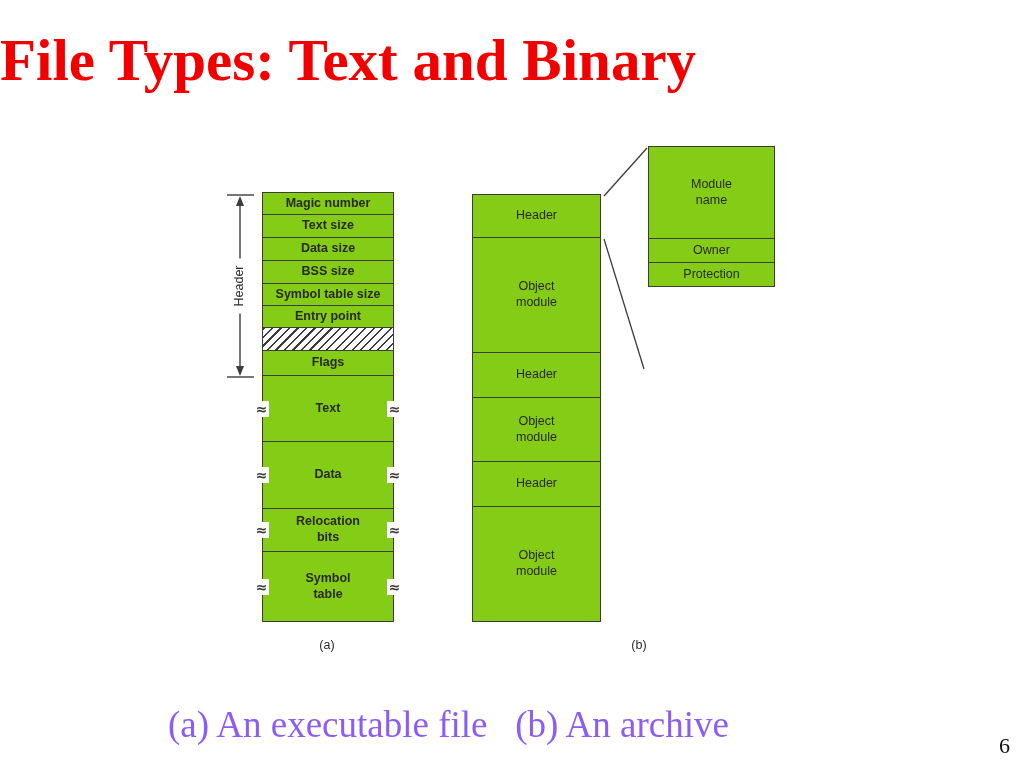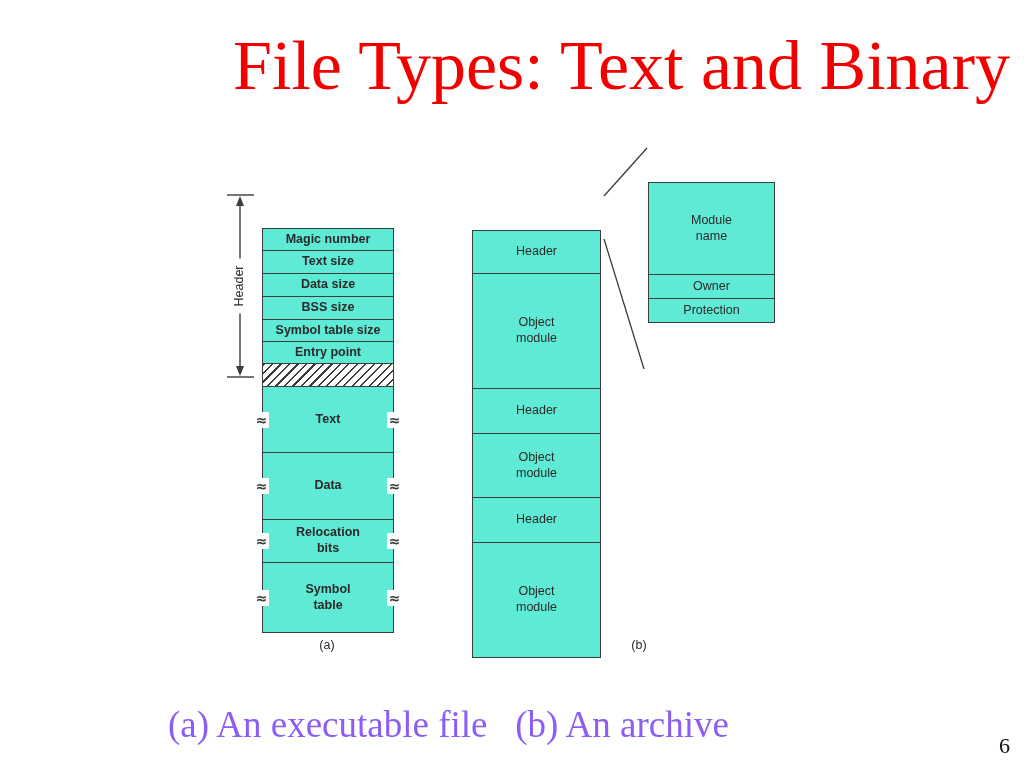--- a/index.html
+++ b/index.html
@@ -2,39 +2,38 @@
 <html><head>
 <meta charset="utf-8">
 <style>
   html,body { margin:0; padding:0; background:#fff; }
   .slide {
     position:relative; width:1024px; height:768px; background:#ffffff;
     overflow:hidden; font-family:"Liberation Sans","DejaVu Sans",sans-serif;
   }
   .title {
     position:absolute; top:26px; left:0; width:1010px; margin:0;
-    text-align:right; font-family:"Liberation Serif","DejaVu Serif",serif;
-    font-weight:400; font-size:70px; color:#f20000; letter-spacing:0;
+    text-align:left; font-family:"Liberation Serif","DejaVu Serif",serif;
+    font-weight:700; font-size:59px; color:#f20000; letter-spacing:0;
   }
   .caption {
     position:absolute; top:703px; left:168px;
     font-family:"Liberation Serif","DejaVu Serif",serif;
     font-size:37px; color:#8b5cf6; white-space:pre;
   }
   .page-number {
     position:absolute; top:733px; right:14px;
     font-family:"Liberation Serif","DejaVu Serif",serif;
     font-size:22px; color:#111;
   }
   svg.overlay { position:absolute; left:0; top:0; pointer-events:none; }
 
   .membox {
-    position:absolute; background:#5eead4;
+    position:absolute; background:#84cc16;
     border:1.5px solid #3c3c3c;
-    margin-top:36px;
   }
   .row {
     position:relative; box-sizing:border-box;
     border-bottom:1.5px solid #3c3c3c;
     display:flex; align-items:center; justify-content:center;
   }
   .row:last-child { border-bottom:none; }
   .row .label {
     font-size:12.5px; color:#2a2a2a; text-align:center;
     line-height:1.25; white-space:pre-line;
@@ -99,20 +98,23 @@
     <div class="row" style="height:23px">
       <span class="label">BSS size</span>
     </div>
     <div class="row" style="height:22px">
       <span class="label">Symbol table size</span>
     </div>
     <div class="row" style="height:22px">
       <span class="label">Entry point</span>
     </div>
     <div class="row hatched" style="height:23px"></div>
+    <div class="row" style="height:25px">
+      <span class="label">Flags</span>
+    </div>
 
     <div class="row" style="height:66px">
       <span class="squig left">≈</span>
       <span class="label">Text</span>
       <span class="squig right">≈</span>
     </div>
     <div class="row" style="height:67px">
       <span class="squig left">≈</span>
       <span class="label">Data</span>
       <span class="squig right">≈</span>

